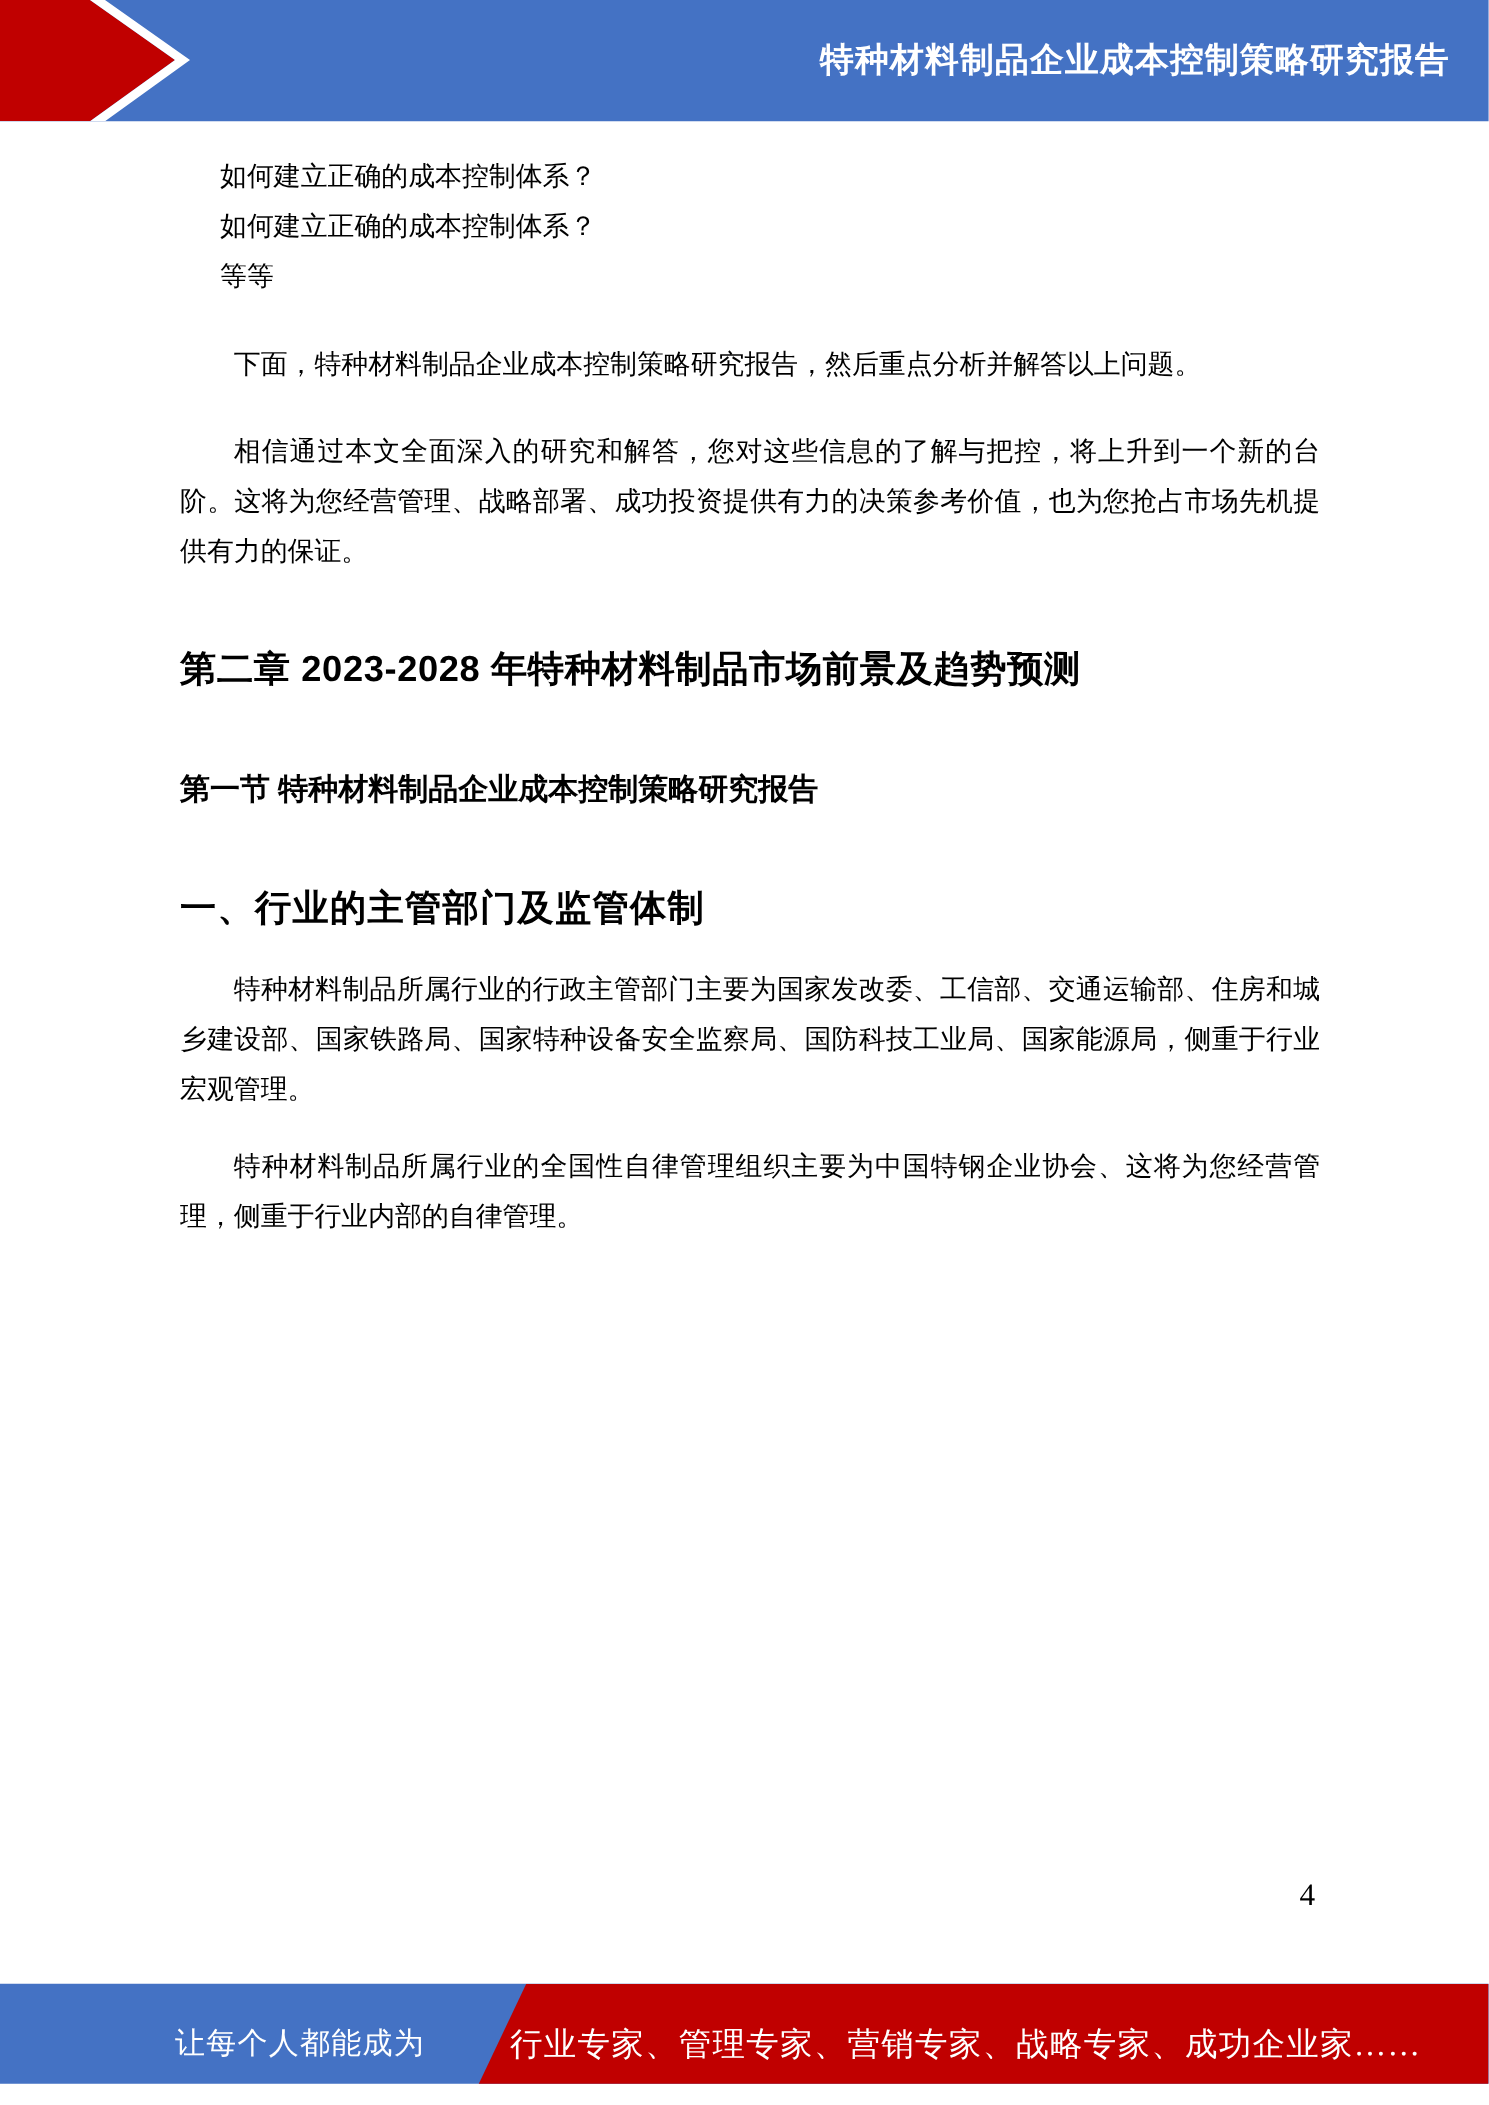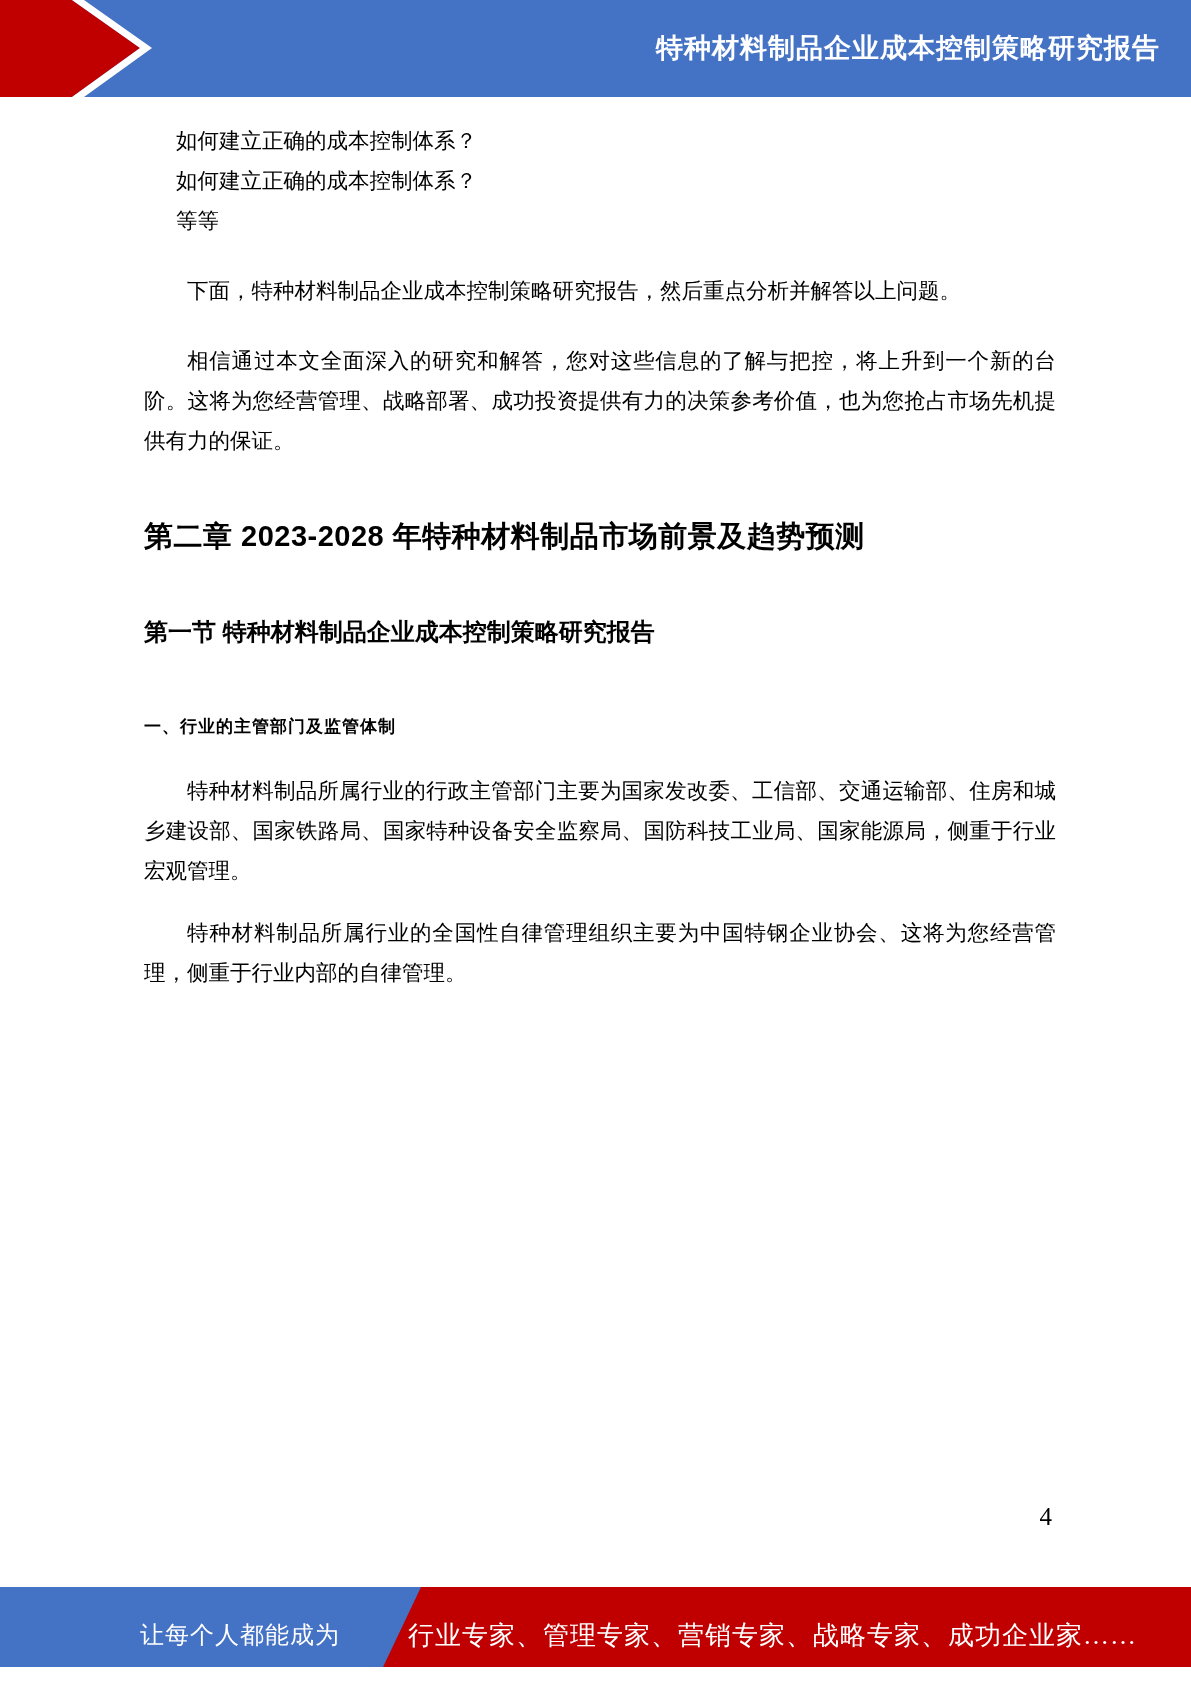--- a/index.html
+++ b/index.html
@@ -104,21 +104,21 @@
     font-family: "Liberation Sans", "DejaVu Sans", sans-serif;
     font-weight: bold;
     font-size: 24px;
     line-height: 42px;
     color: #000000;
   }
   h3.subsection {
     margin: 0;
     font-family: "Liberation Sans", "DejaVu Sans", sans-serif;
     font-weight: bold;
-    font-size: 17px;
+    font-size: 29px;
     line-height: 44px;
     color: #000000;
     letter-spacing: 1px;
   }
 
   .page-number {
     position: absolute;
     right: 139px;
     bottom: 56px;
     font-size: 25px;

